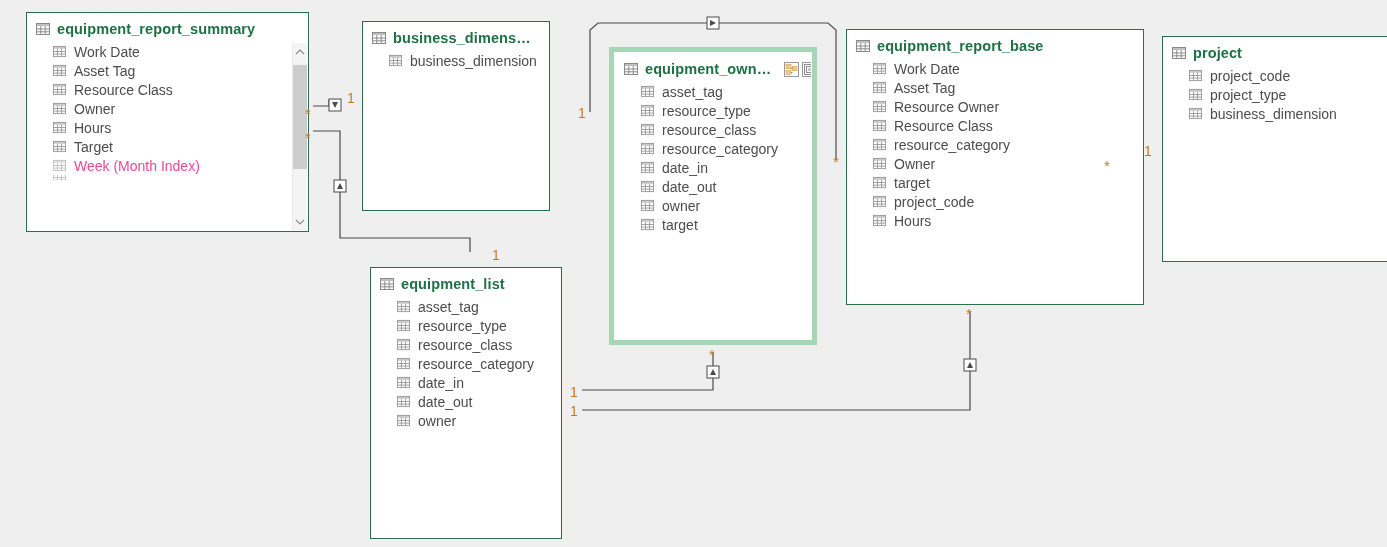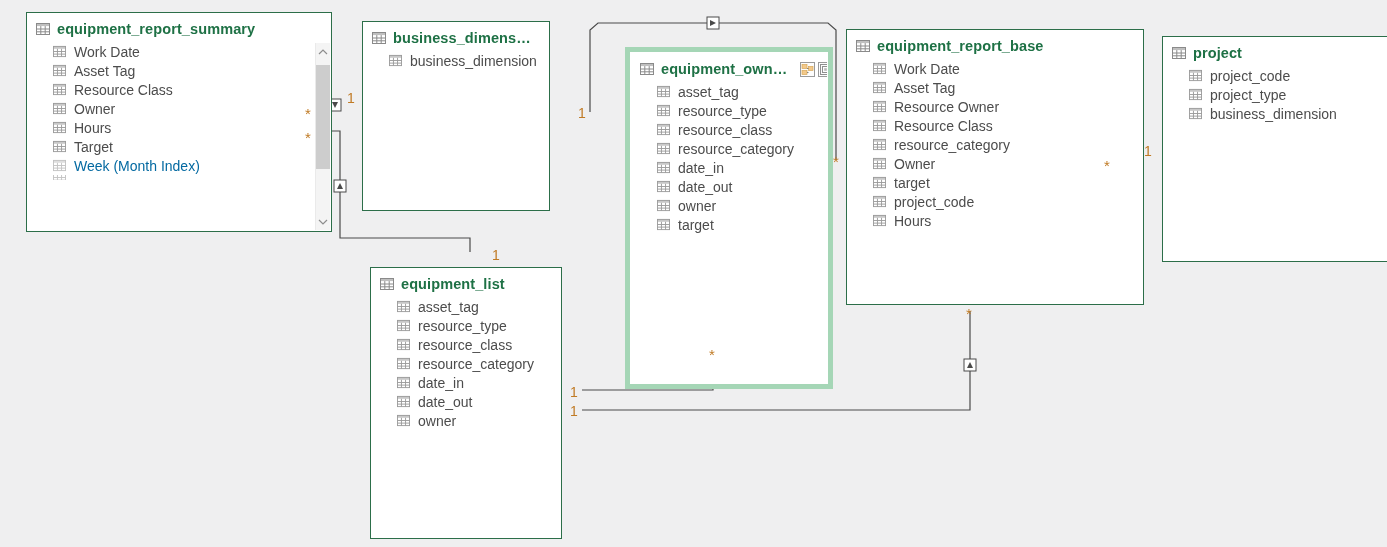--- a/index.html
+++ b/index.html
@@ -42,21 +42,21 @@
   }
   .tbl .hdr .acts{margin-left:6px;display:flex;gap:3px;align-items:center;}
   .fields{padding:3px 0 0 0;}
   .fld{
     display:flex;align-items:center;gap:8px;
     padding:1.5px 0 1.5px 26px;
     font-size:14px;
     color:#4c4c4c;
     white-space:nowrap;
   }
-  .fld.dim{color:#0369a1;}
+  .fld.dim{color:#ec4899;}
   .fld.clip{height:5px;overflow:hidden;padding-top:0;padding-bottom:0;}
 
   
   .gico{flex:0 0 auto;display:block;}
 
   
   .sbar{
     position:absolute;top:30px;right:1px;bottom:1px;width:14px;
     background:#f4f4f4;border-left:1px solid #eaeaea;
     display:flex;flex-direction:column;align-items:center;
@@ -125,21 +125,21 @@
       </g>
 
       <g>
         <rect x="964" y="359" width="12" height="12" fill="#ffffff" stroke="#4a4a4a" stroke-width="1"></rect>
         <path d="M970,362 L973,368 L967,368 Z" fill="#4a4a4a"></path>
       </g>
     </g>
   </svg>
 
   <div id="tables">
-      <div class="tbl" style="left: 26px; top: 12px; width: 306px; height: 220px;">
+      <div class="tbl" style="left: 26px; top: 12px; width: 283px; height: 220px;">
         <div class="hdr">
           <span>
             <svg class="gico" width="14" height="14" viewBox="0 0 14 14">
     <rect x="0.5" y="1.5" width="13" height="11" fill="#fff" stroke="#8a8a8a" stroke-width="1"></rect>
     <rect x="0.5" y="1.5" width="13" height="2.6" fill="#8a8a8a" opacity=".55"></rect>
     <line x1="4.8" y1="4.1" x2="4.8" y2="12.5" stroke="#8a8a8a" stroke-width="1"></line>
     <line x1="9.2" y1="4.1" x2="9.2" y2="12.5" stroke="#8a8a8a" stroke-width="1"></line>
     <line x1="0.5" y1="7.0" x2="13.5" y2="7.0" stroke="#8a8a8a" stroke-width="1"></line>
     <line x1="0.5" y1="9.8" x2="13.5" y2="9.8" stroke="#8a8a8a" stroke-width="1"></line>
   </svg>
@@ -290,21 +290,21 @@
     <line x1="4.8" y1="4.1" x2="4.8" y2="12.5" stroke="#9b9b9b" stroke-width="1"></line>
     <line x1="9.2" y1="4.1" x2="9.2" y2="12.5" stroke="#9b9b9b" stroke-width="1"></line>
     <line x1="0.5" y1="7.0" x2="13.5" y2="7.0" stroke="#9b9b9b" stroke-width="1"></line>
     <line x1="0.5" y1="9.8" x2="13.5" y2="9.8" stroke="#9b9b9b" stroke-width="1"></line>
   </svg>
             </span>
             <span>business_dimension</span>
           </div>
         </div>
       </div>
-      <div class="tbl sel" style="left: 614px; top: 52px; width: 198px; height: 332px; margin-left: 16px;">
+      <div class="tbl sel" style="left: 614px; top: 52px; width: 198px; height: 288px;">
         <div class="hdr">
           <span>
             <svg class="gico" width="14" height="14" viewBox="0 0 14 14">
     <rect x="0.5" y="1.5" width="13" height="11" fill="#fff" stroke="#8a8a8a" stroke-width="1"></rect>
     <rect x="0.5" y="1.5" width="13" height="2.6" fill="#8a8a8a" opacity=".55"></rect>
     <line x1="4.8" y1="4.1" x2="4.8" y2="12.5" stroke="#8a8a8a" stroke-width="1"></line>
     <line x1="9.2" y1="4.1" x2="9.2" y2="12.5" stroke="#8a8a8a" stroke-width="1"></line>
     <line x1="0.5" y1="7.0" x2="13.5" y2="7.0" stroke="#8a8a8a" stroke-width="1"></line>
     <line x1="0.5" y1="9.8" x2="13.5" y2="9.8" stroke="#8a8a8a" stroke-width="1"></line>
   </svg>

